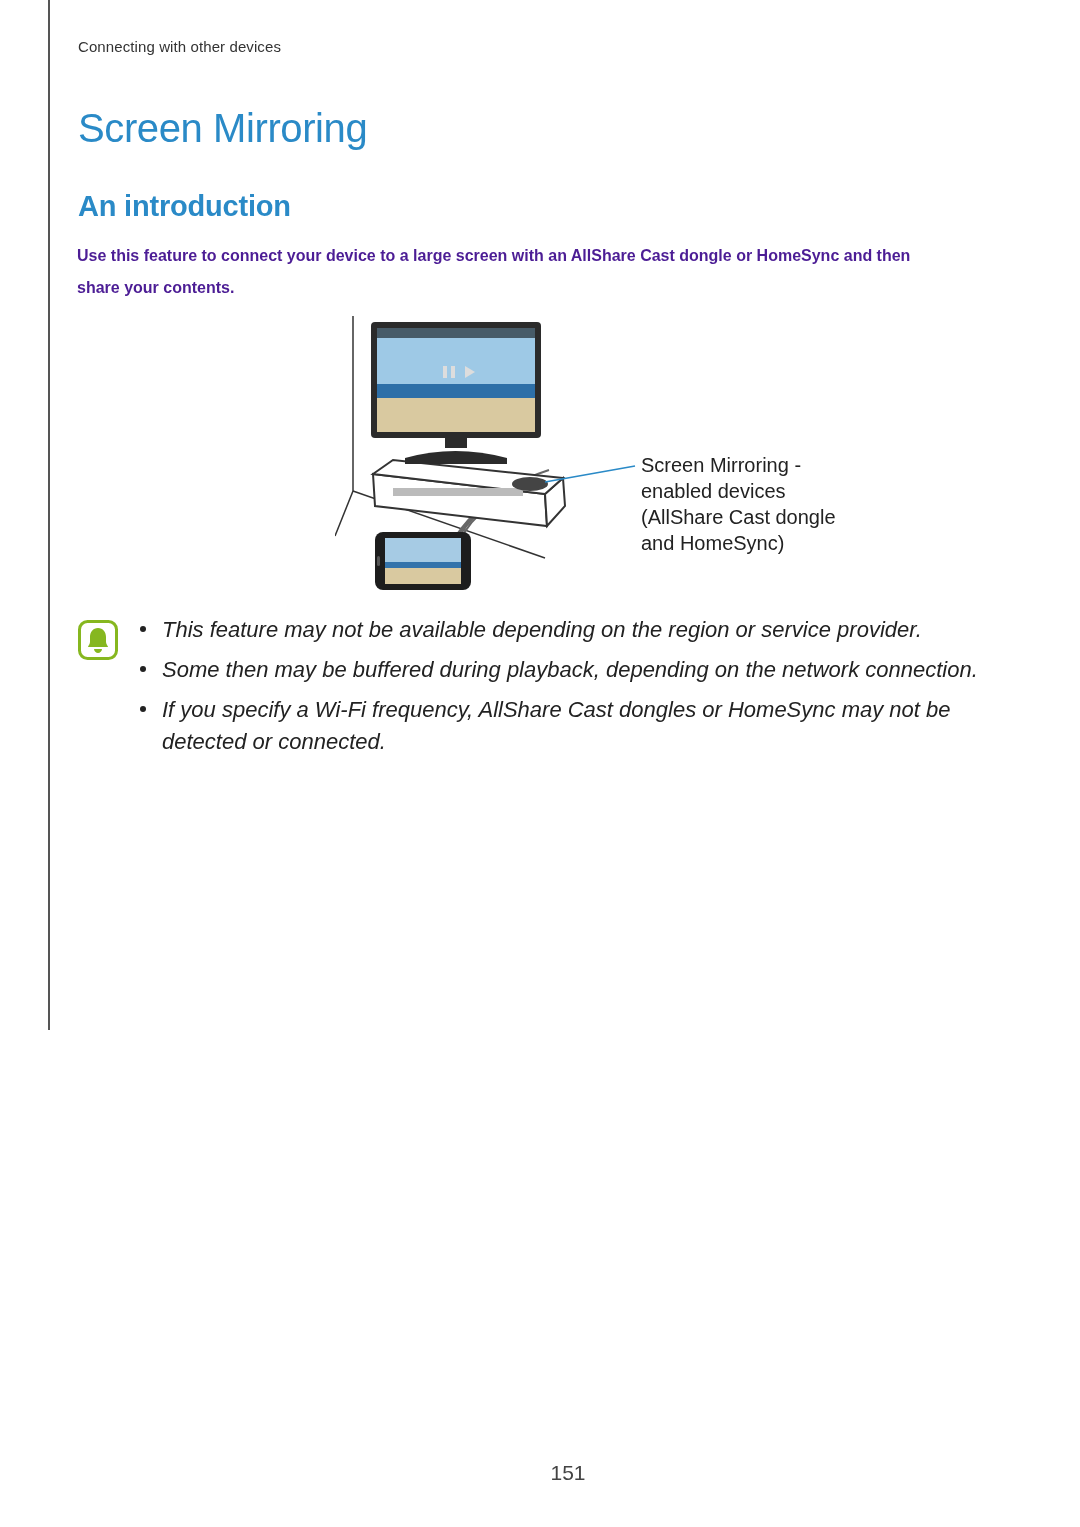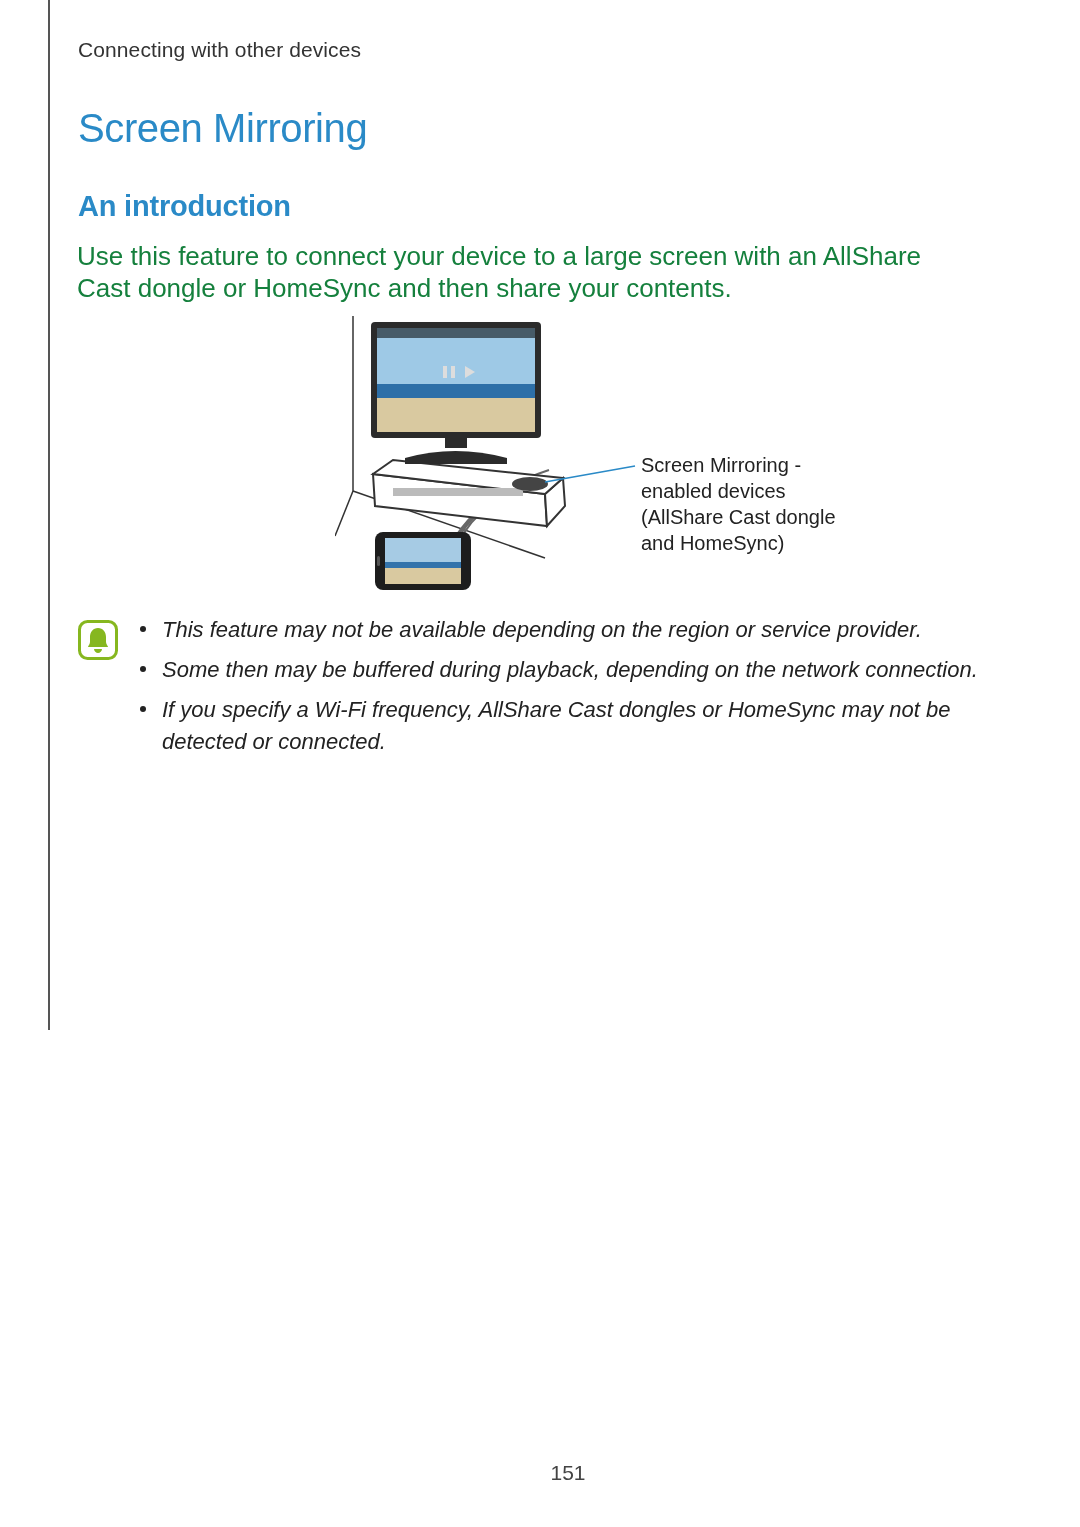--- a/index.html
+++ b/index.html
@@ -17,21 +17,21 @@
     top: 0;
     left: 48px;
     width: 2px;
     height: 1030px;
     background: #555;
   }
   .breadcrumb {
     position: absolute;
     top: 38px;
     left: 78px;
-    font-size: 21px;
+    font-size: 15px;
     letter-spacing: 0.1px;
     color: #333;
   }
   .h1 {
     position: absolute;
     top: 106px;
     left: 78px;
     font-size: 40px;
     font-weight: 400;
     color: #2a8ac7;
@@ -44,23 +44,24 @@
     font-size: 29px;
     font-weight: 700;
     color: #2a8ac7;
     letter-spacing: -0.2px;
   }
   .intro-p {
     position: absolute;
     top: 240px;
     left: 77px;
     width: 870px;
-    font-size: 26px;
+    font-size: 16px;
     line-height: 32px;
-    color: #15803d;
+    color: #4c1d95;
+    font-weight: bold;
   }
   .figure {
     position: absolute;
     top: 316px;
     left: 335px;
     width: 480px;
     height: 288px;
   }
   .figure svg { display:block; }
   .callout {

